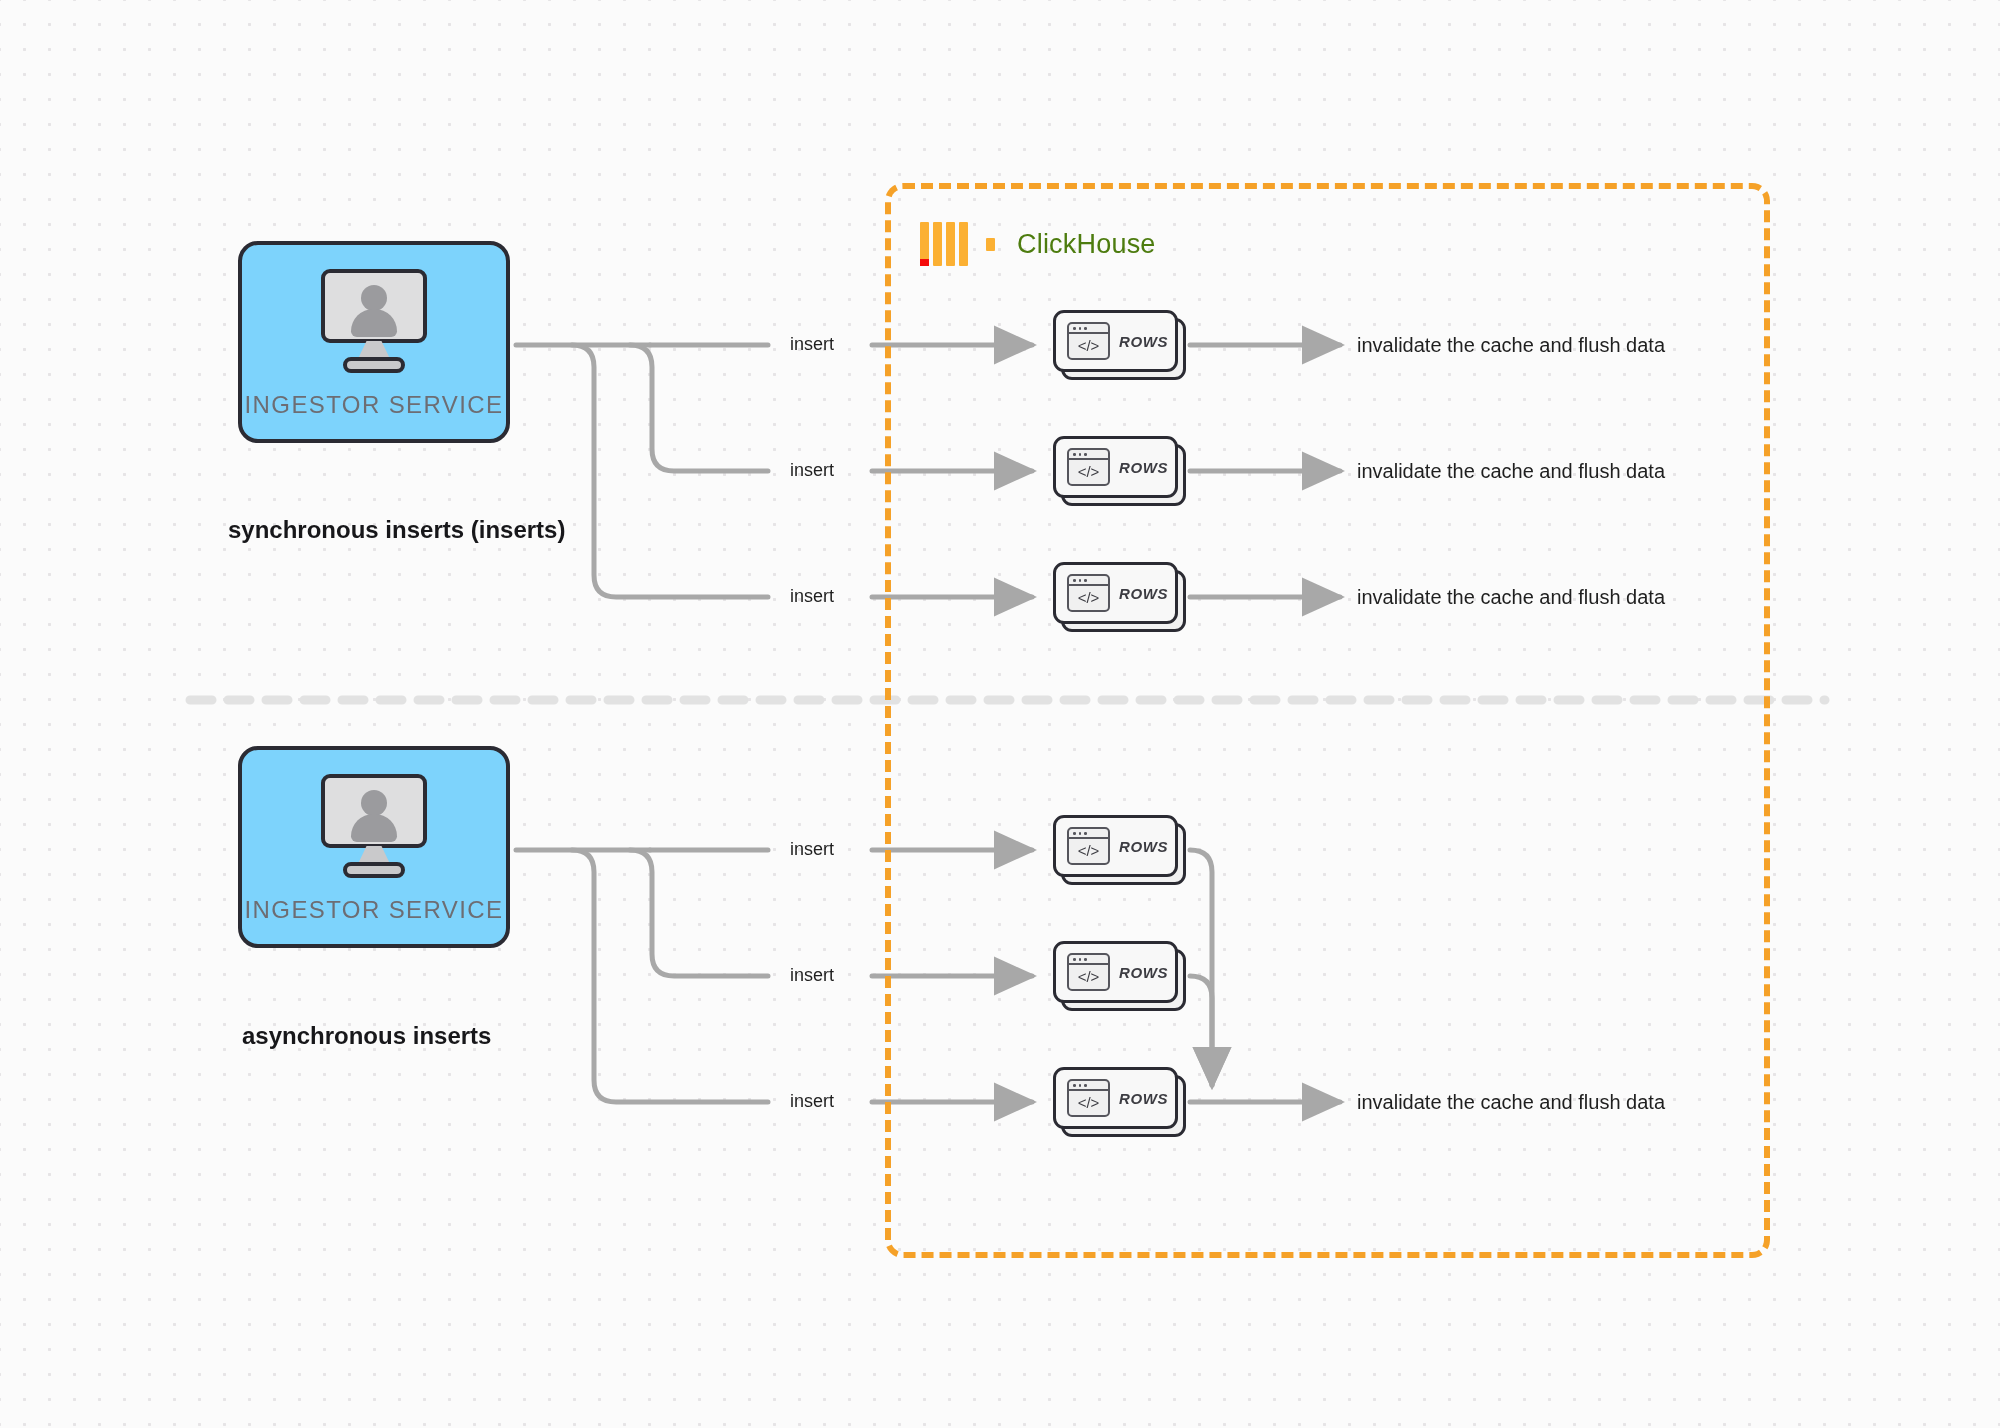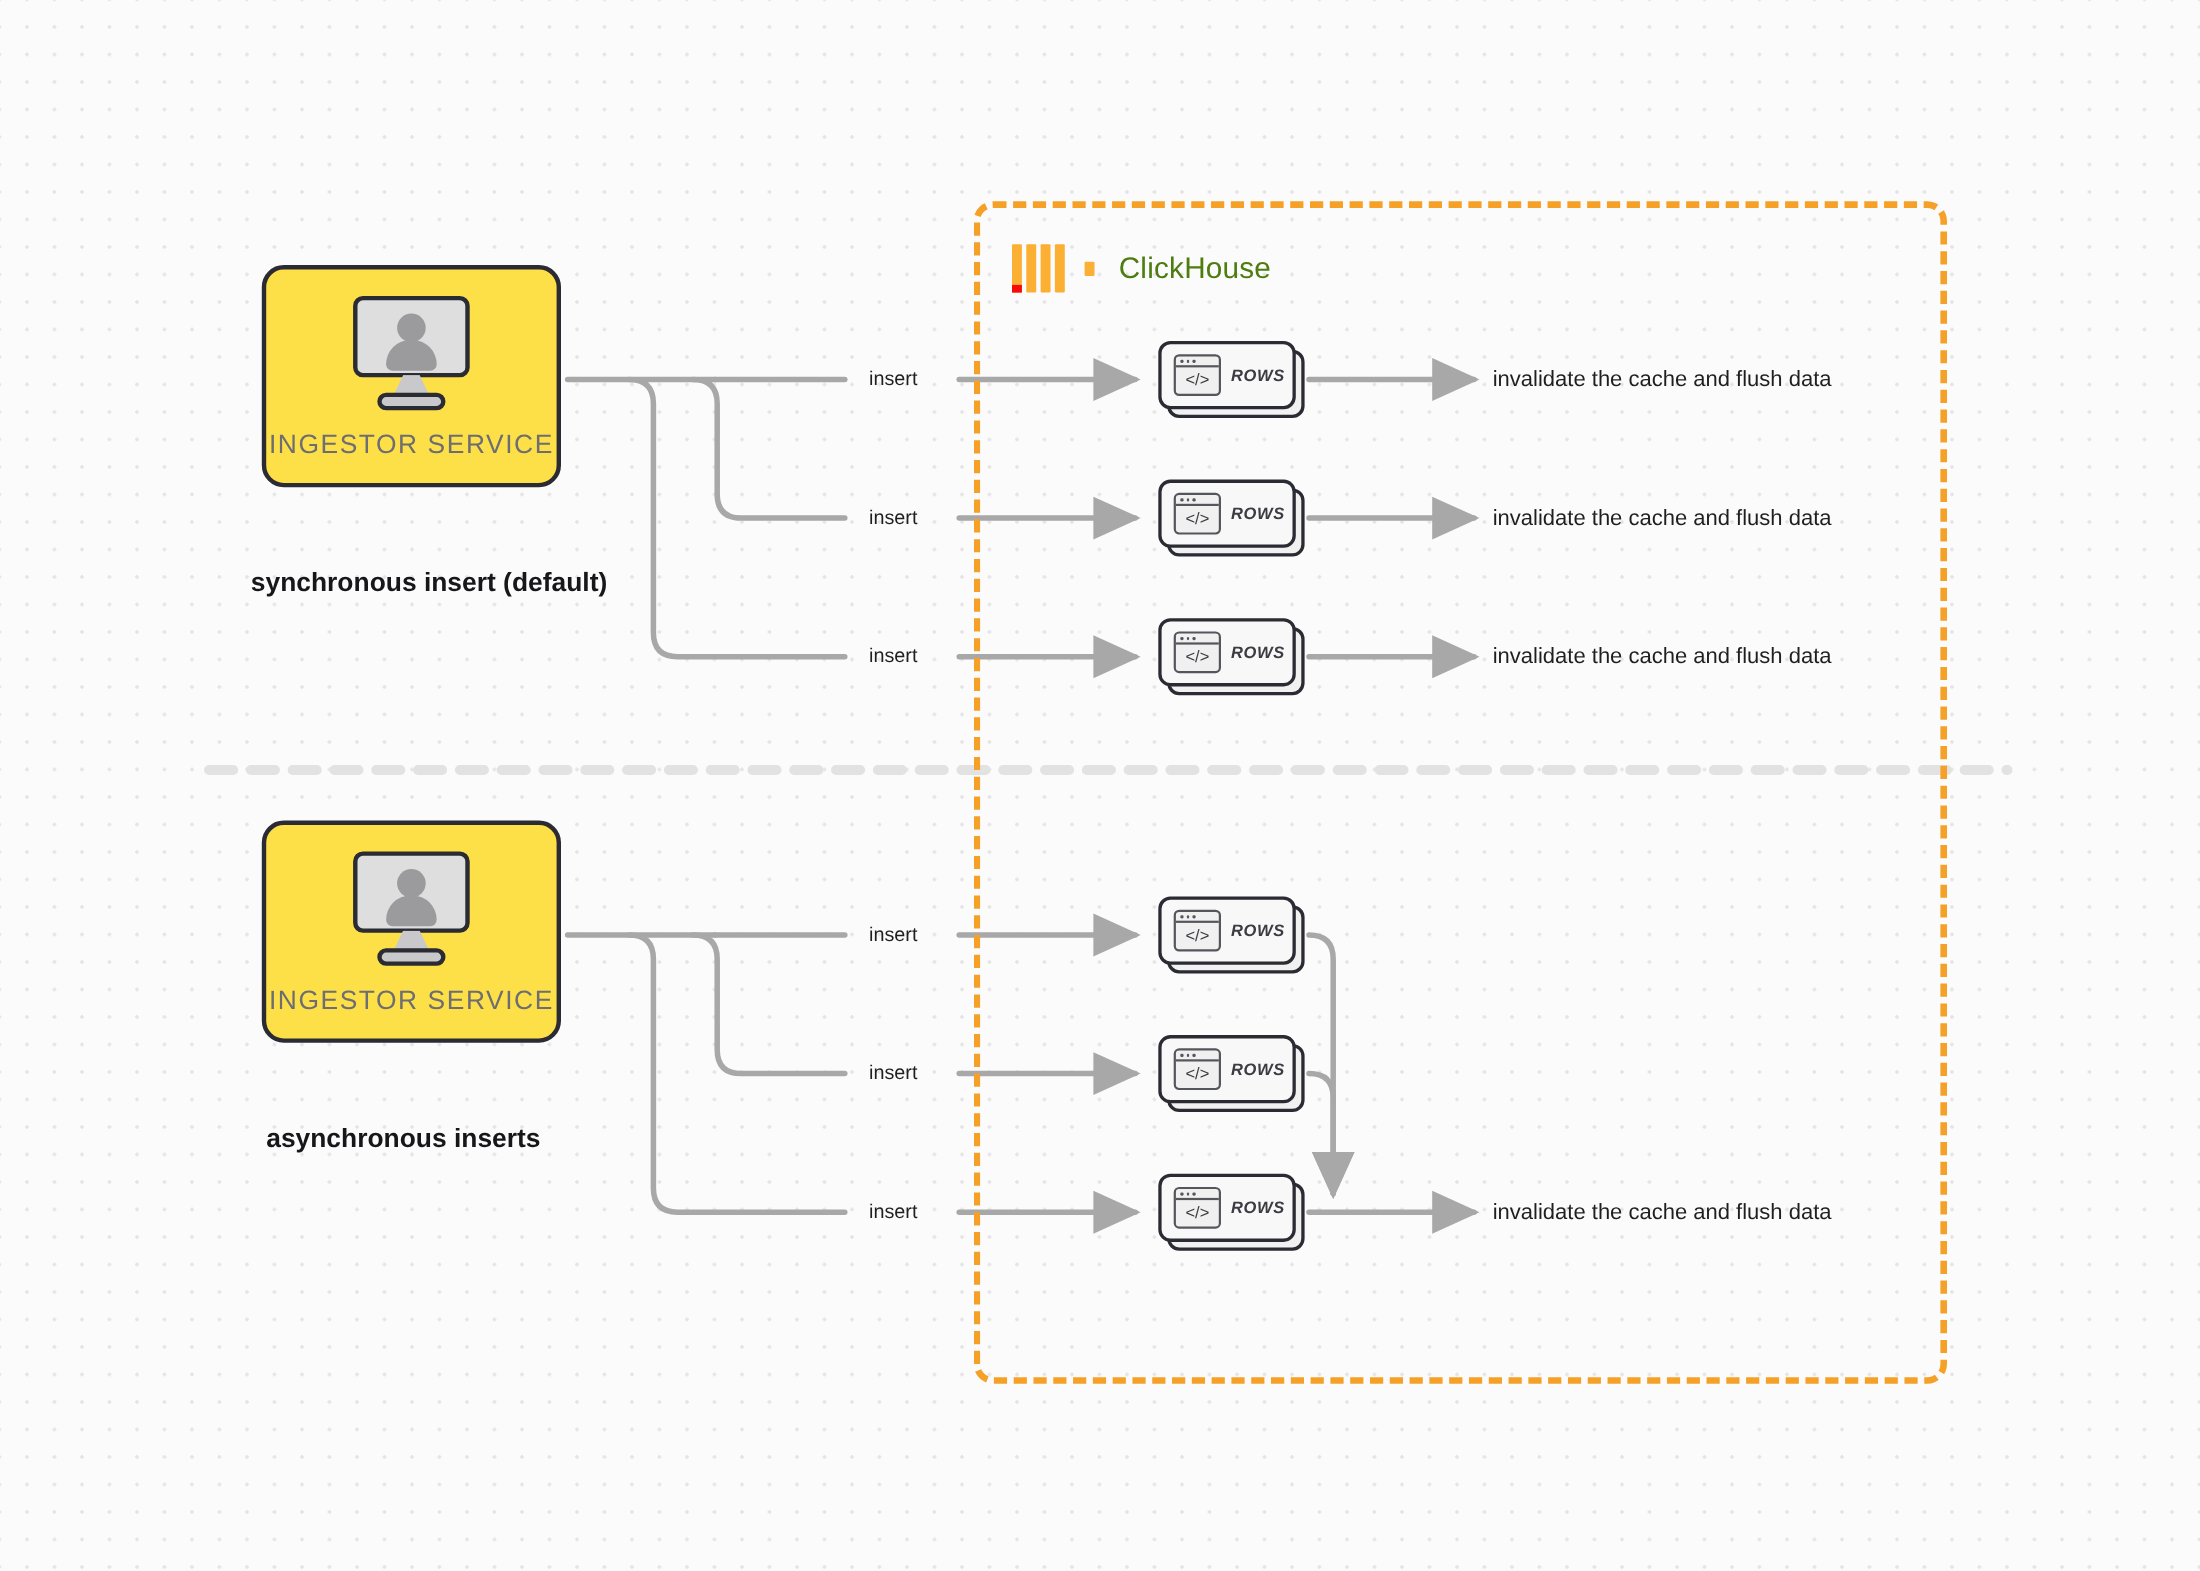--- a/index.html
+++ b/index.html
@@ -34,21 +34,21 @@
   .ch-bars i.b2{left:13px;top:0;height:44px;}
   .ch-bars i.b3{left:26px;top:0;height:44px;}
   .ch-bars i.b4{left:39px;top:0;height:44px;}
   .ch-bars i.red{left:0;top:37px;height:7px;background:#f50b0b;border-radius:0;}
   .ch-sq{width:9px;height:13px;background:#fbb033;border-radius:1px;margin-left:-4px;}
   .ch-name{font-size:27px;color:#4d7c0f;letter-spacing:.2px;white-space:nowrap;}
 
   
   .ingestor{
     position:absolute;
-    background:#fde047;
+    background:#7dd3fc;
     border:4px solid #2b2b33;
     border-radius:20px;
     box-sizing:border-box;
     display:flex;flex-direction:column;align-items:center;justify-content:center;
   }
   .monitor{position:relative;width:112px;height:104px;margin-top:4px;}
   .monitor .screen{
     position:absolute;left:3px;top:0;width:106px;height:74px;
     background:#dededf;border:4px solid #2b2b33;border-radius:9px;box-sizing:border-box;
   }
@@ -169,21 +169,21 @@
     <span class="monitor">
       <span class="screen"></span>
       <span class="head"></span>
       <span class="body"></span>
       <span class="neck"></span>
       <span class="base"></span>
     </span>
     <span class="ingestor-label">INGESTOR SERVICE</span>
   </div>
 
-  <div class="caption" style="left:228px;top:516px;">synchronous insert (default)</div>
+  <div class="caption" style="left:228px;top:516px;">synchronous inserts (inserts)</div>
 
   <div class="flow-text insert" style="left:790px;top:334px;">insert</div>
   <div class="flow-text insert" style="left:790px;top:460px;">insert</div>
   <div class="flow-text insert" style="left:790px;top:586px;">insert</div>
 
   <div class="rows-card" style="left:1053px;top:310px;">
     <span class="back"></span>
     <span class="front">
       <span class="win">
         <span class="bar">

